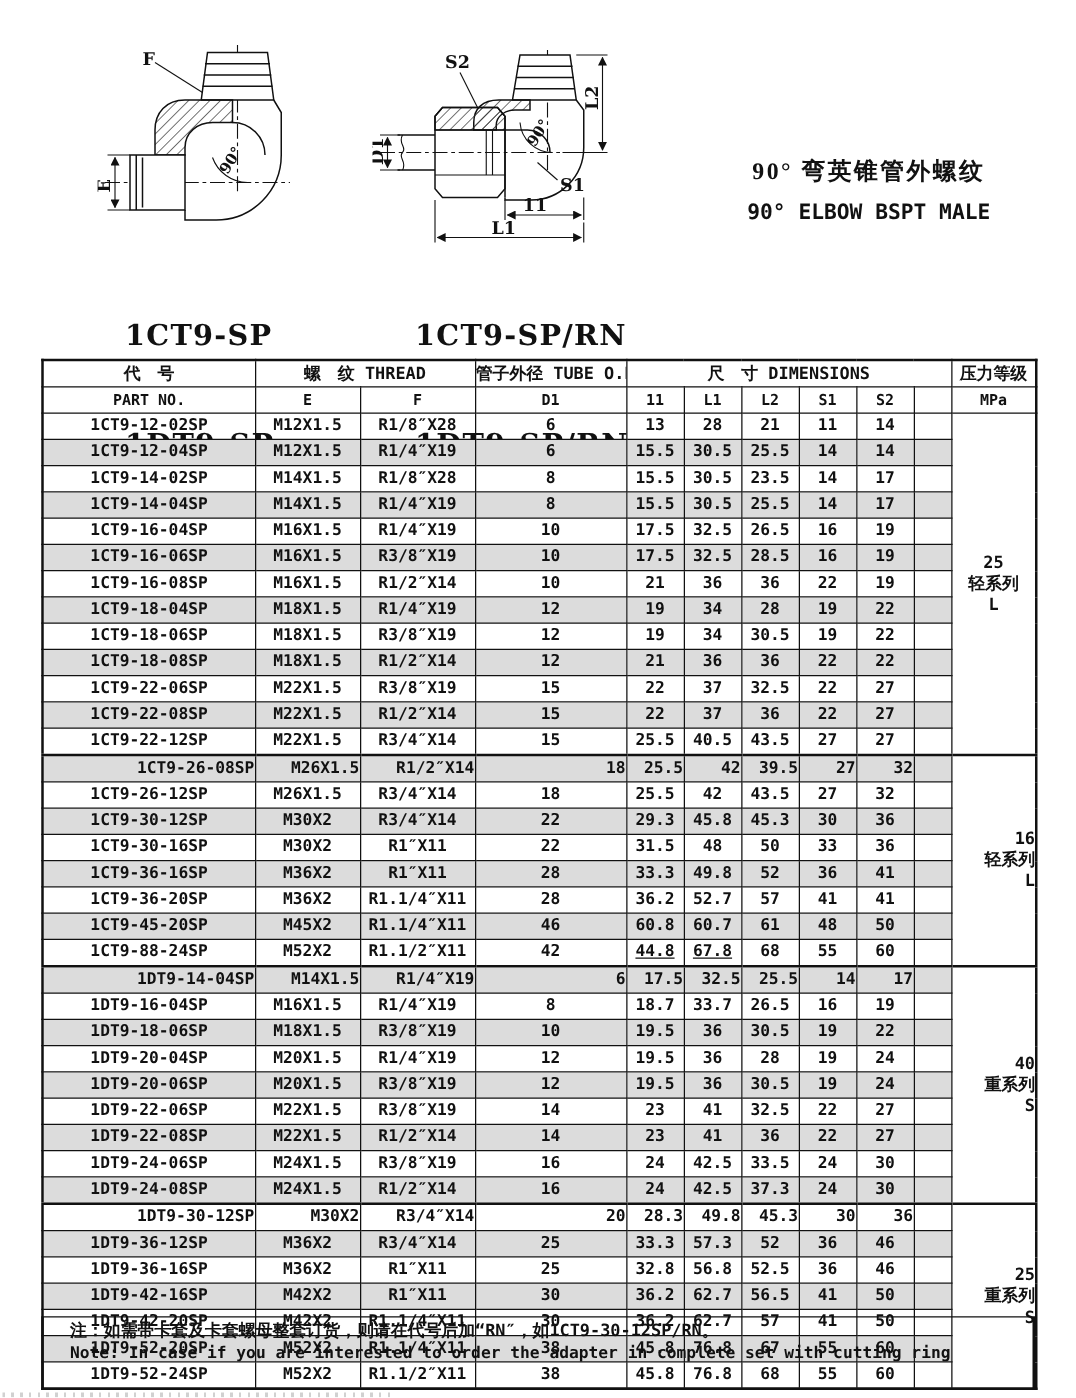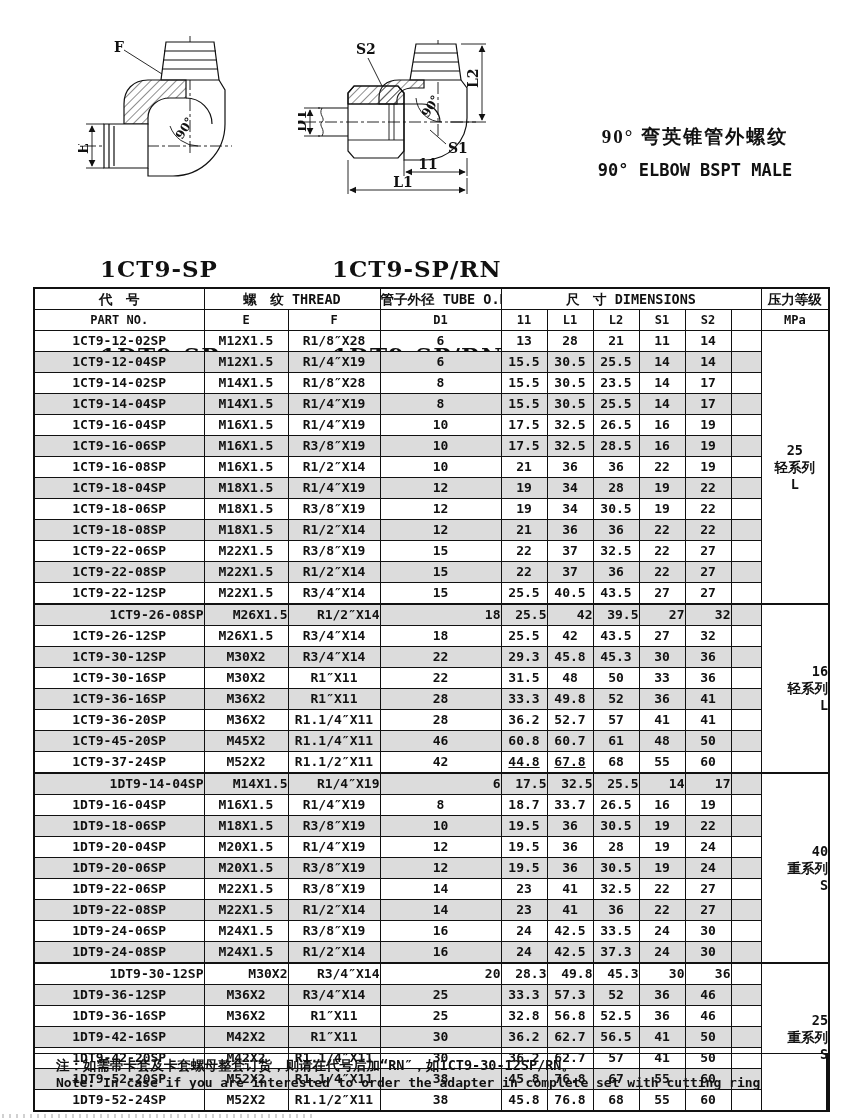--- a/index.html
+++ b/index.html
@@ -422,21 +422,21 @@
           <td>R1.1/4″X11</td>
           <td>46</td>
           <td>60.8</td>
           <td>60.7</td>
           <td>61</td>
           <td>48</td>
           <td>50</td>
           <td class="blank"></td>
         </tr>
         <tr>
-          <td>1CT9-37-24SP</td>
+          <td>1CT9-88-24SP</td>
           <td>M52X2</td>
           <td>R1.1/2″X11</td>
           <td>42</td>
           <td class="u">44.8</td>
           <td class="u">67.8</td>
           <td>68</td>
           <td>55</td>
           <td>60</td>
           <td class="blank"></td>
         </tr>

